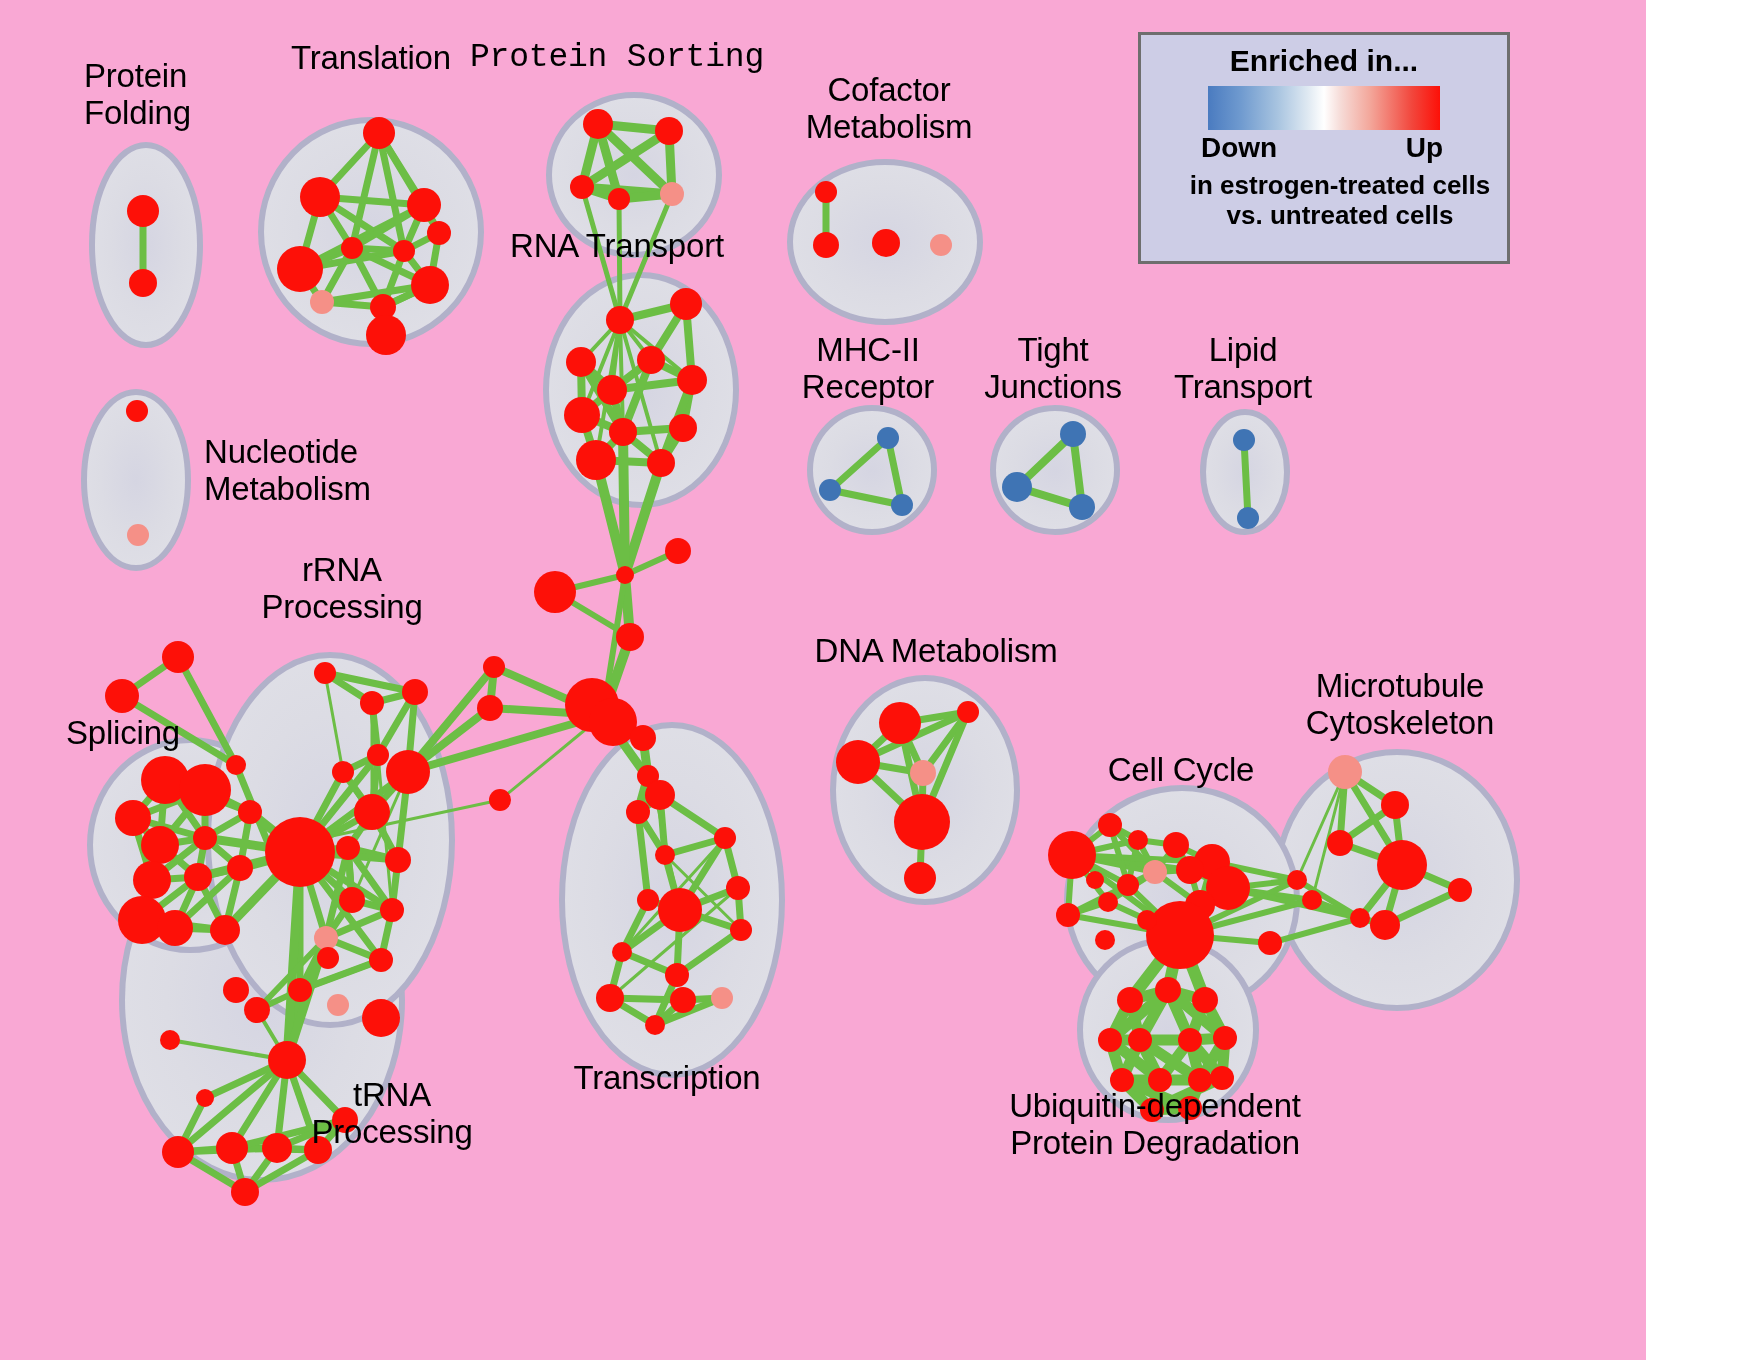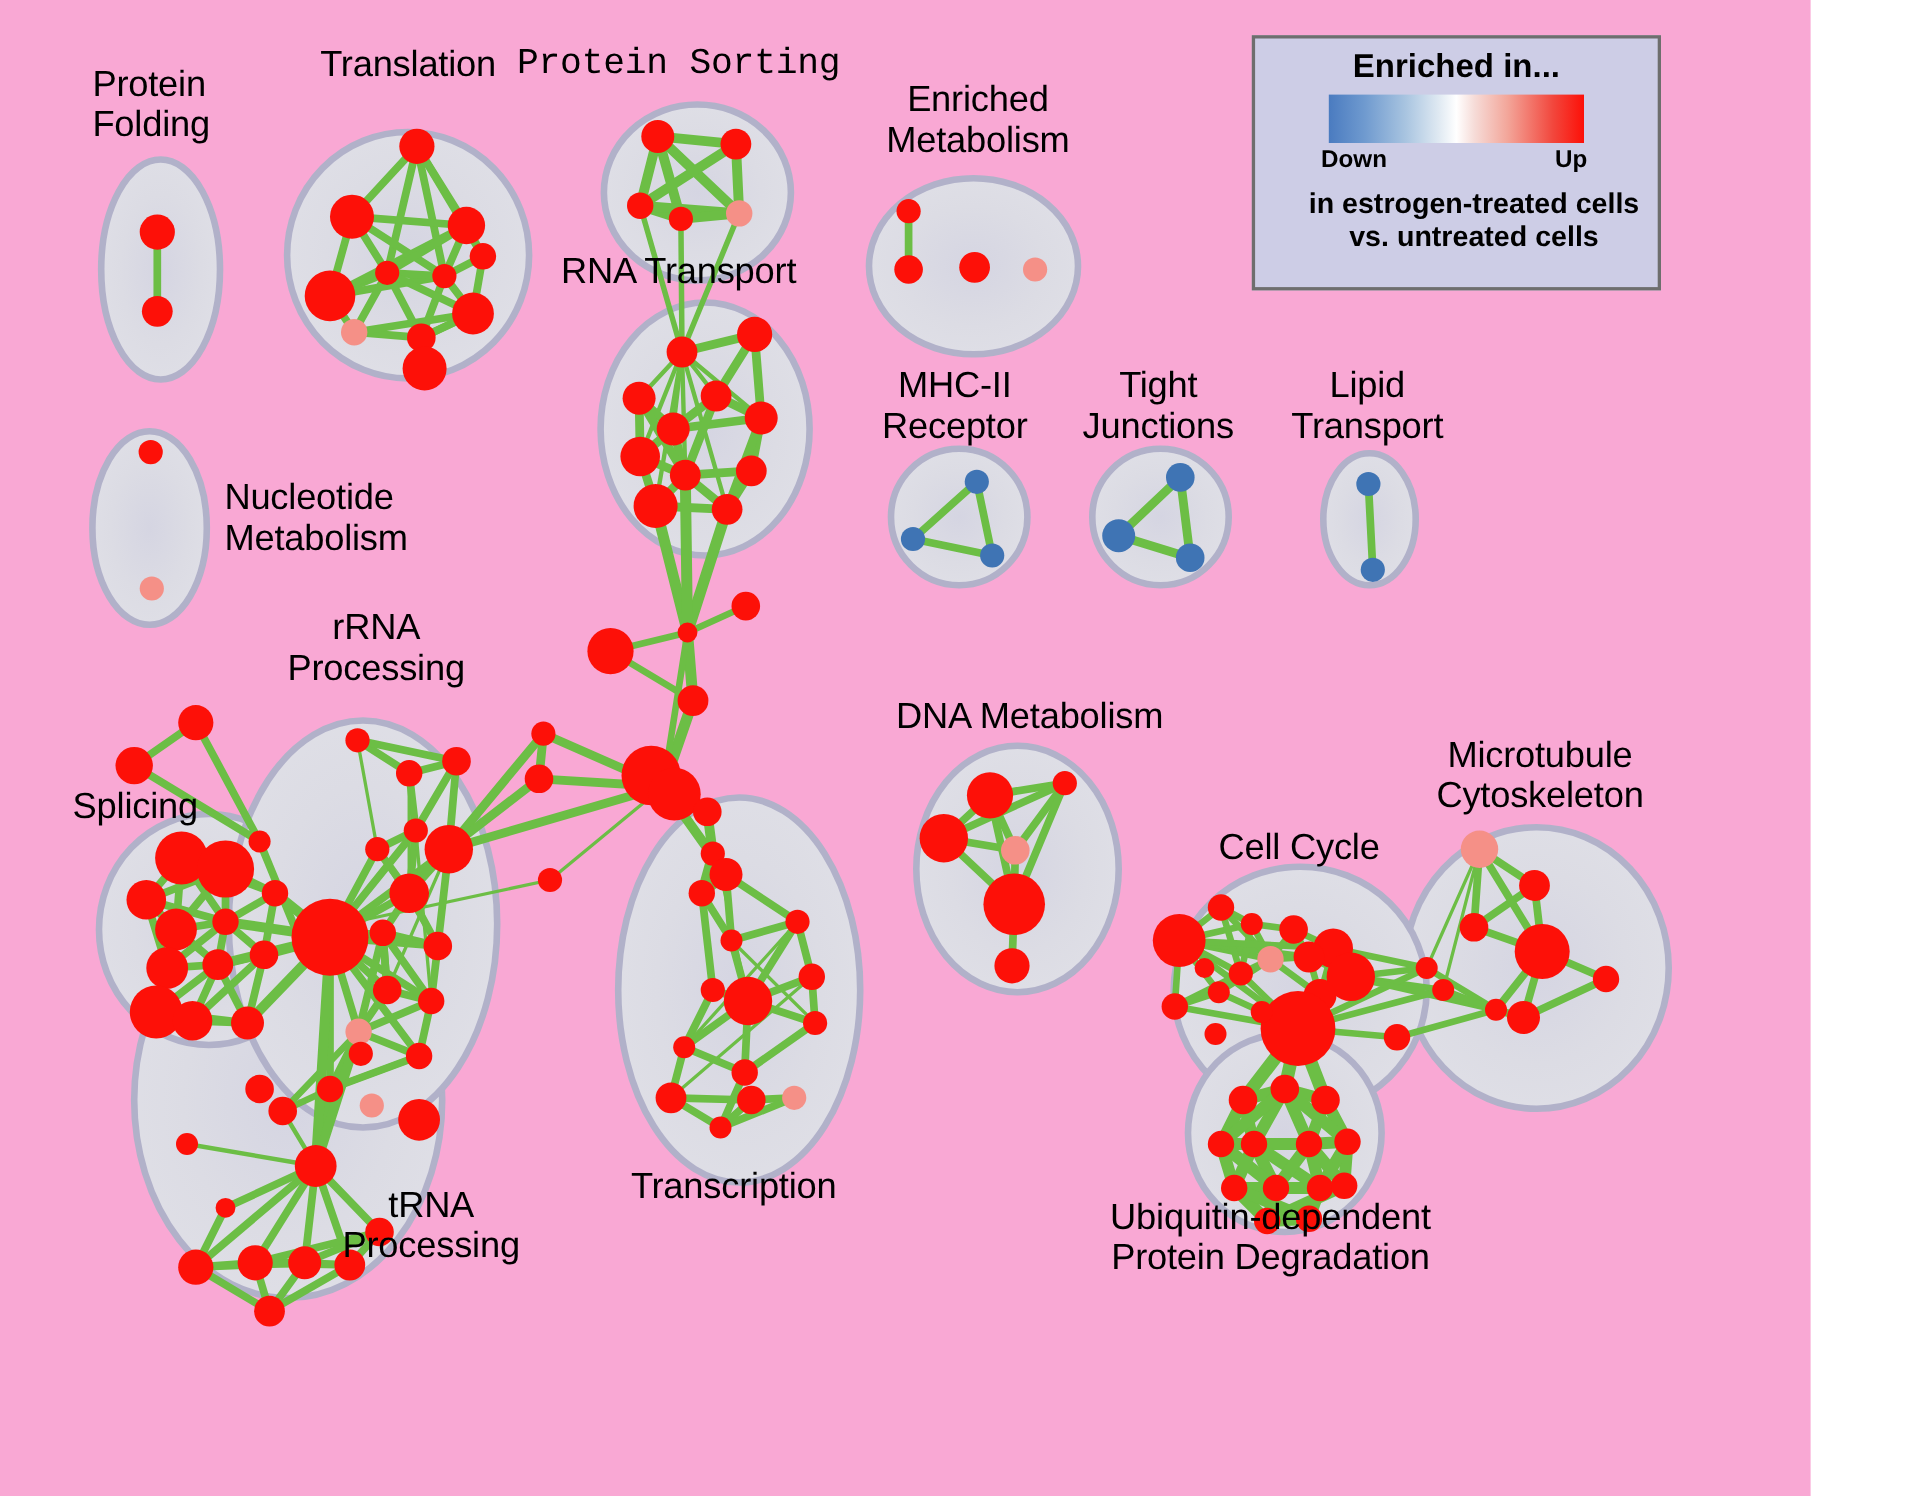--- a/index.html
+++ b/index.html
@@ -66,21 +66,21 @@
       #f3a69a 70%,
       #f2463c 88%,
       #fd1008 100%);
   }
   .legend-ends {
     position: relative;
     width: 262px;
     margin: 2px auto 0 auto;
     height: 38px;
   }
-  .legend-ends span { position: absolute; font-size: 22px; color: #000; }
+  .legend-ends span { position: absolute; font-size: 28px; color: #000; }
   #legend-down { left: 8px; top: 0; }
   #legend-up { right: 12px; top: 0; }
   .legend-sub {
     font-size: 26px;
     color: #000;
     line-height: 1.12;
   }
   .legend-sub div { margin-top: 1px; padding-left: 32px; }
 </style>
 </head>
@@ -735,21 +735,21 @@
       <circle cx="1152" cy="1110" r="12" fill="#fd1008"></circle>
       <circle cx="1190" cy="1108" r="12" fill="#fd1008"></circle>
     </g>
   </svg>
 
   <div class="cluster-label cl-left" style="left:84px;  top:58px;">Protein
 Folding</div>
   <div class="cluster-label cl-center" style="left:371px; top:40px;">Translation</div>
   <div class="cluster-label cl-center" style="left:617px; top:40px;font-family:Liberation Mono, monospace;">Protein Sorting</div>
   <div class="cluster-label cl-center" style="left:617px; top:228px;">RNA Transport</div>
-  <div class="cluster-label cl-center" style="left:889px; top:72px;">Enriched
+  <div class="cluster-label cl-center" style="left:889px; top:72px;">Cofactor
 Metabolism</div>
   <div class="cluster-label cl-center" style="left:868px; top:332px;">MHC-II
 Receptor</div>
   <div class="cluster-label cl-center" style="left:1053px;top:332px;">Tight
 Junctions</div>
   <div class="cluster-label cl-center" style="left:1243px;top:332px;">Lipid
 Transport</div>
   <div class="cluster-label cl-left" style="left:204px; top:434px;">Nucleotide
 Metabolism</div>
   <div class="cluster-label cl-center" style="left:322px; top:552px;margin-left:20px;">rRNA

